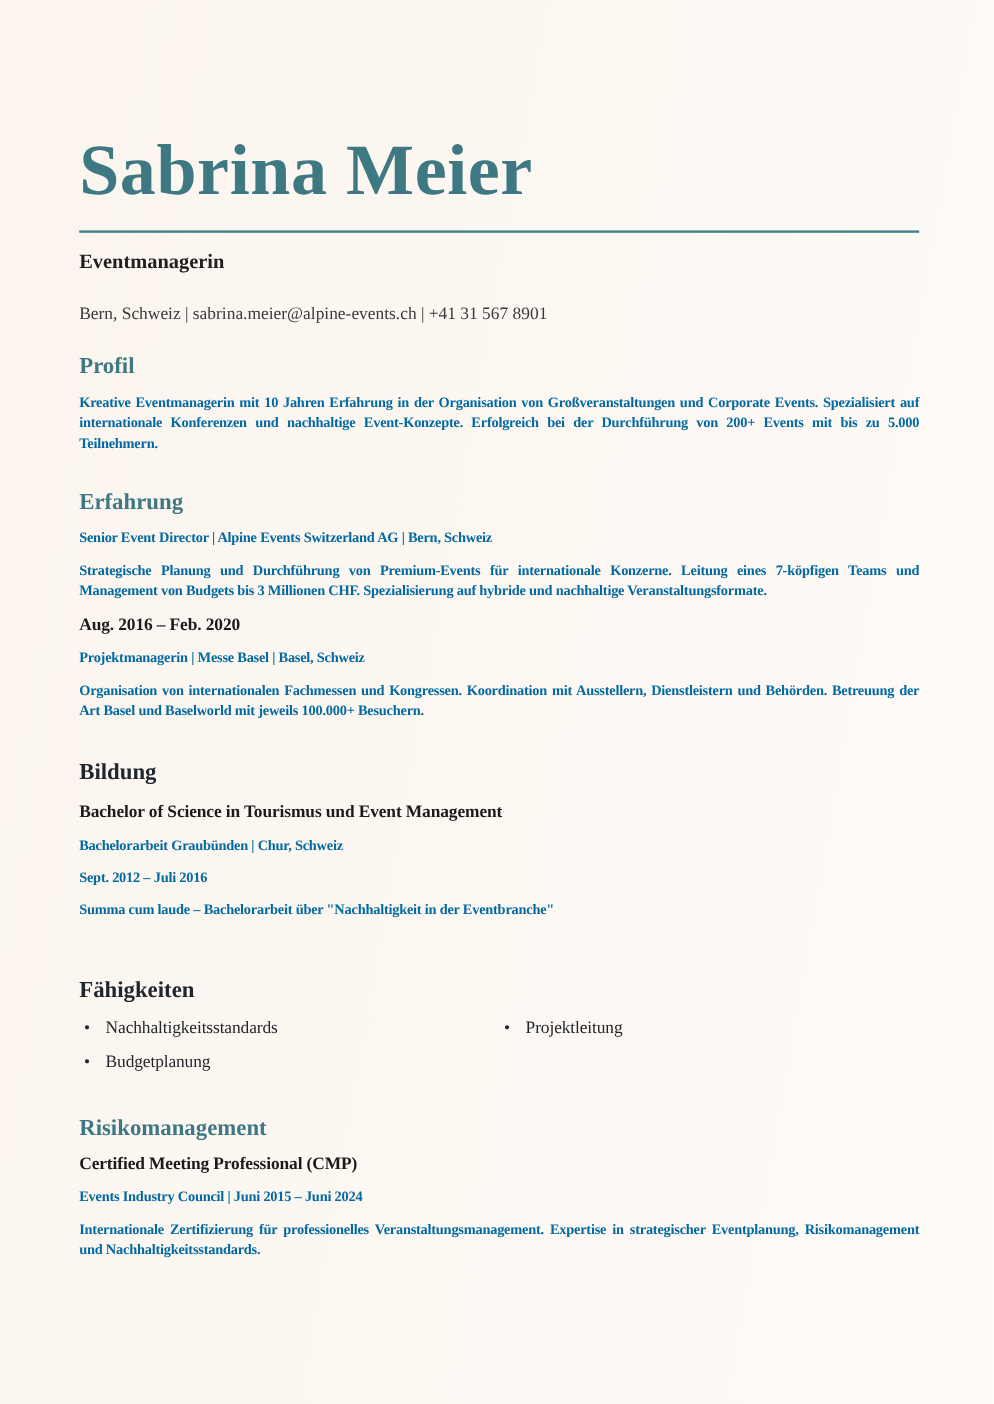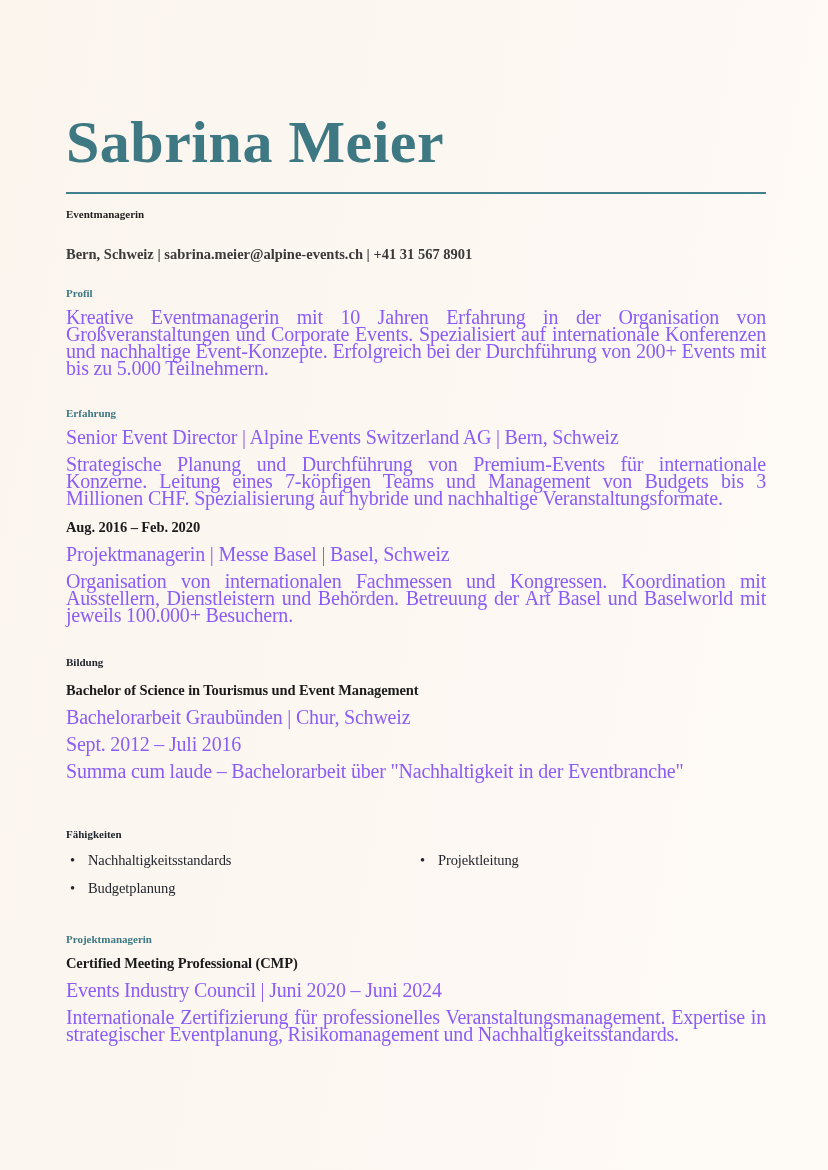--- a/index.html
+++ b/index.html
@@ -33,53 +33,53 @@
     color: #3e7983;
     letter-spacing: 0.5px;
   }
   .divider {
     border: none;
     border-top: 2px solid #41808c;
     margin: 20px 0 0 0;
   }
   .job-title {
     margin: 14px 0 0 0;
-    font-size: 11px;
+    font-size: 17px;
     font-weight: 700;
     color: #1e1e1e;
   }
   .contact {
     margin: 26px 0 0 0;
     font-size: 14.5px;
     color: #3a3a3a;
-    font-weight: bold;
   }
 
   
   section { margin: 0; }
   .sec-profil        { margin-top: 24px; }
   .sec-erfahrung     { margin-top: 30px; }
   .sec-bildung       { margin-top: 32px; }
   .sec-faehigkeiten  { margin-top: 48px; }
   .sec-zert          { margin-top: 36px; }
 
   h2.section-heading {
     margin: 0;
-    font-size: 11px;
+    font-size: 19px;
     font-weight: 700;
   }
   .accent { color: #3e7983; }
   .dark   { color: #20262e; }
 
   p.body-text {
     margin: 10px 0 0 0;
-    font-size: 20px;
+    font-size: 12px;
     line-height: 17px;
     letter-spacing: -0.2px;
-    color: #8b5cf6;
+    color: #0369a1;
+    font-weight: bold;
   }
   .just { text-align: justify; }
 
   h3.entry-title {
     margin: 10px 0 0 0;
     font-size: 14.5px;
     font-weight: 700;
     color: #1b1b1b;
     letter-spacing: -0.1px;
   }
@@ -169,22 +169,22 @@
           <span>Projektleitung</span>
         </li>
         <li>
           <span class="bullet">•</span>
           <span>Budgetplanung</span>
         </li>
       </ul>
     </section>
 
     <section class="sec-zert">
-      <h2 class="section-heading accent">Projektmanagerin</h2>
+      <h2 class="section-heading accent">Risikomanagement</h2>
       <div class="entry">
         <h3 class="entry-title">Certified Meeting Professional (CMP)</h3>
-        <p class="body-text sub-line">Events Industry Council | Juni 2020 – Juni 2024</p>
+        <p class="body-text sub-line">Events Industry Council | Juni 2015 – Juni 2024</p>
         <p class="body-text just sub-line">Internationale Zertifizierung für professionelles Veranstaltungsmanagement. Expertise in strategischer Eventplanung, Risikomanagement und Nachhaltigkeitsstandards.</p>
       </div>
     </section>
 
   </div>
 </div>
 
 </body></html>

